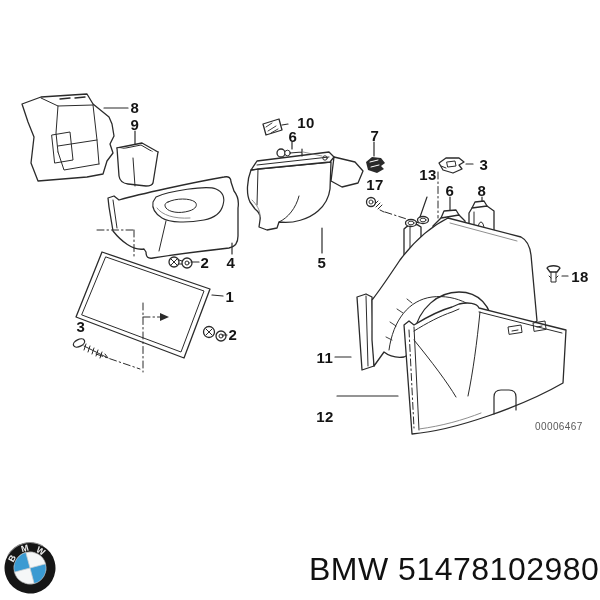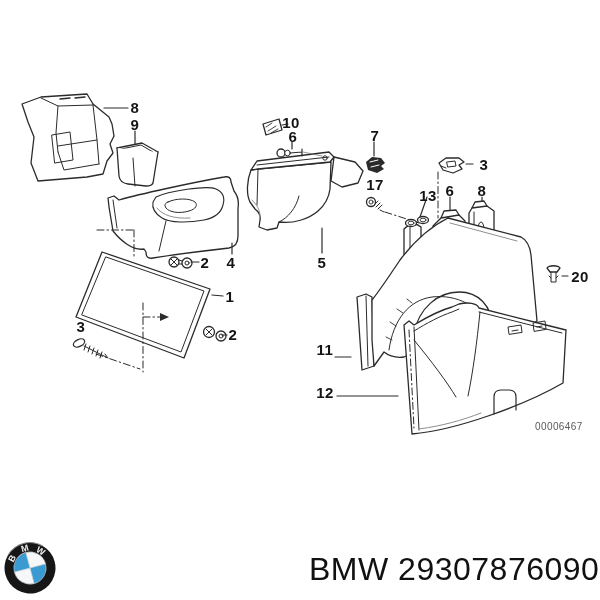--- a/index.html
+++ b/index.html
@@ -190,37 +190,37 @@
       <path d="M212,295 L223,296"></path>
       <path d="M222,335 L227,335"></path>
       <path d="M322,228 L322,253"></path>
       <path d="M335,357 L351,357"></path>
       <path d="M337,396 L398,396"></path>
     </g>
   </svg>
 
   <div class="callout" style="left:135px;top:107px">8</div>
   <div class="callout" style="left:135px;top:124px">9</div>
-  <div class="callout" style="left:291px;top:122px">10</div>
+  <div class="callout" style="left:306px;top:122px">10</div>
   <div class="callout" style="left:293px;top:136px">6</div>
   <div class="callout" style="left:375px;top:135px">7</div>
   <div class="callout" style="left:484px;top:164px">3</div>
   <div class="callout" style="left:375px;top:184px">17</div>
-  <div class="callout" style="left:428px;top:195px">13</div>
+  <div class="callout" style="left:428px;top:174px">13</div>
   <div class="callout" style="left:450px;top:190px">6</div>
   <div class="callout" style="left:482px;top:190px">8</div>
-  <div class="callout" style="left:580px;top:276px">20</div>
+  <div class="callout" style="left:580px;top:276px">18</div>
   <div class="callout" style="left:205px;top:262px">2</div>
   <div class="callout" style="left:231px;top:262px">4</div>
   <div class="callout" style="left:230px;top:296px">1</div>
   <div class="callout" style="left:233px;top:334px">2</div>
   <div class="callout" style="left:81px;top:326px">3</div>
   <div class="callout" style="left:322px;top:262px">5</div>
-  <div class="callout" style="left:325px;top:349px">11</div>
-  <div class="callout" style="left:325px;top:392px">12</div>
+  <div class="callout" style="left:325px;top:357px">11</div>
+  <div class="callout" style="left:325px;top:416px">12</div>
 
   <div class="edge-clip" style="left:589px;top:263px;width:11px;height:28px;"></div>
 
   <div class="watermark" style="left:535px;top:421px">00006467</div>
 
   <div class="logo-wrap" style="left:3px;top:541px;width:54px;height:54px">
     <svg width="54" height="54" viewBox="0 0 54 54">
       <g transform="translate(27,27) rotate(-15)">
         <circle r="25.5" fill="#161616"></circle>
         <path d="M -18,-18 A 25.5,25.5 0 0 1 18,-18" stroke="#8a8a8a" stroke-width="1" fill="none"></path>
@@ -230,15 +230,15 @@
         <path d="M-15.8,0 L15.8,0 M0,-15.8 L0,15.8" stroke="#c9ced1" stroke-width="0.7" fill="none"></path>
         <g fill="#ededed" font-family="Liberation Sans, sans-serif" font-size="9" font-weight="bold" text-anchor="middle" stroke="none">
           <text transform="rotate(-47) translate(0,-17.2)">B</text>
           <text transform="translate(0,-17.2)">M</text>
           <text transform="rotate(47) translate(0,-17.2)">W</text>
         </g>
       </g>
     </svg>
   </div>
 
-  <div class="part-text" style="left:309px;top:551px">BMW 29307876090</div>
+  <div class="part-text" style="left:309px;top:551px">BMW 51478102980</div>
 
 </div>
 
 </body></html>

